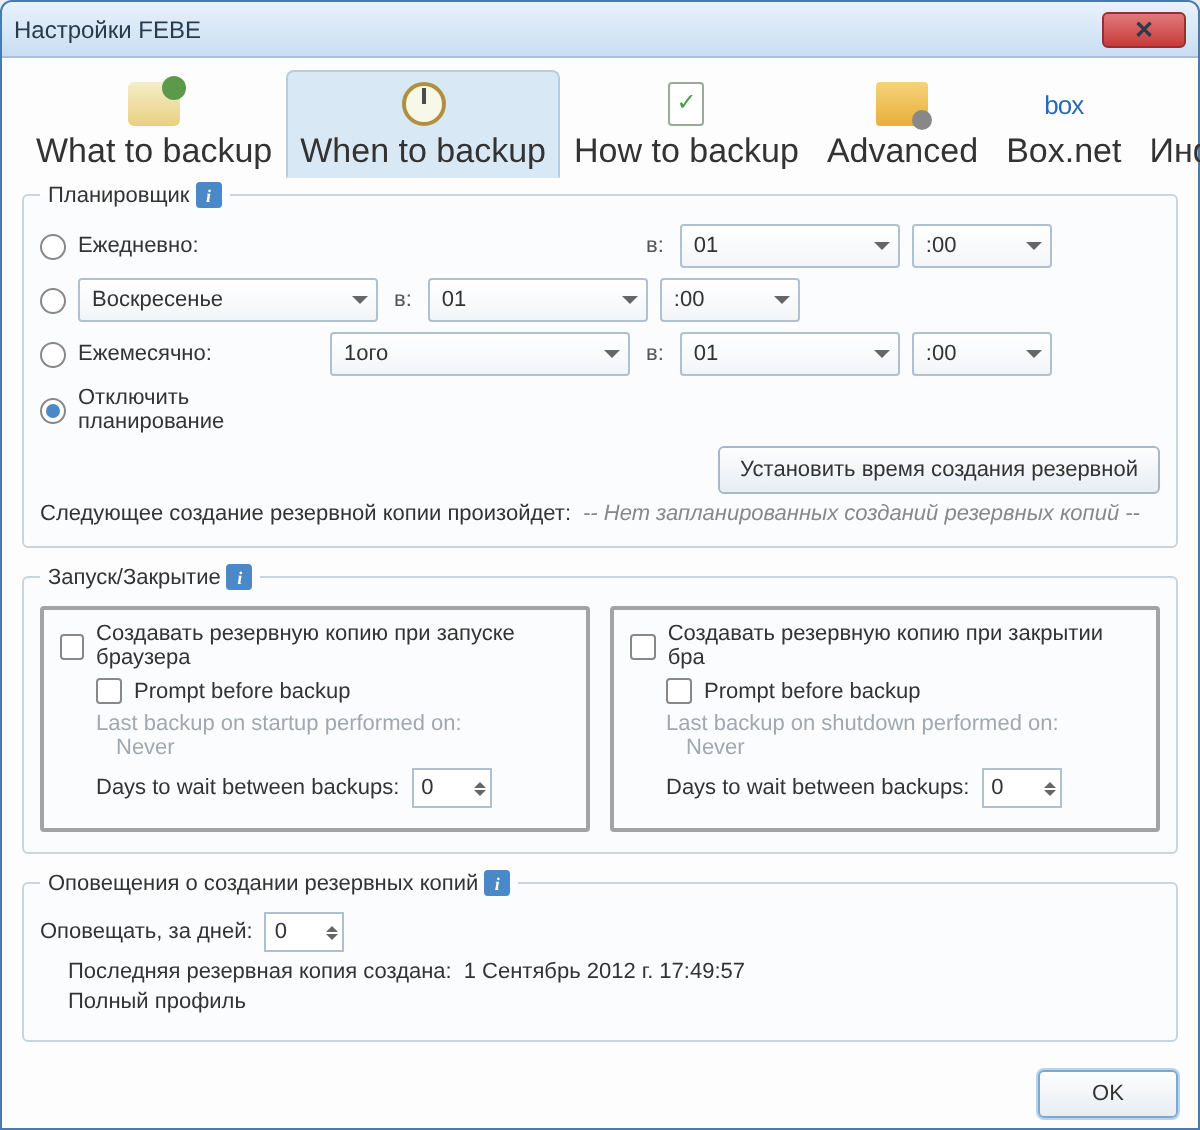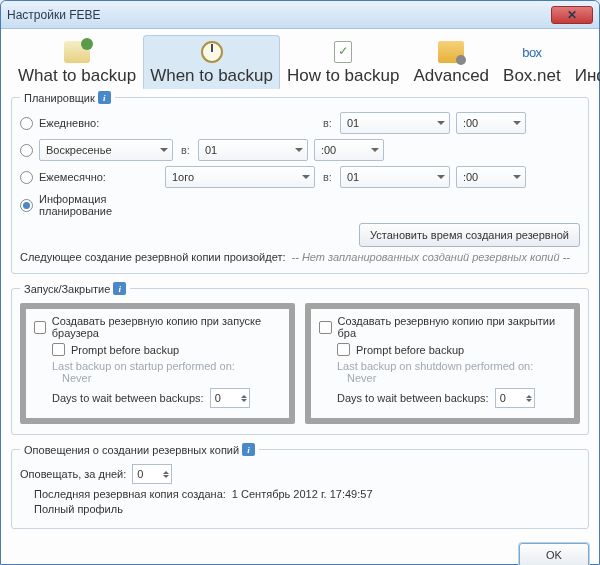--- a/index.html
+++ b/index.html
@@ -23,21 +23,21 @@
 .radio{width:13px;height:13px;border:1px solid #888;border-radius:50%;background:#fff;display:inline-flex;align-items:center;justify-content:center}
 .radio.checked::after{content:"";width:7px;height:7px;border-radius:50%;background:#4a88c7}
 .dropdown{height:22px;border:1px solid #b0c0d0;background:linear-gradient(#fff,#f2f5f8);display:flex;align-items:center;padding:0 4px 0 6px;color:#888;border-radius:2px;cursor:pointer}
 .dropdown .dd-arrow{margin-left:auto;width:0;height:0;border-left:4px solid transparent;border-right:4px solid transparent;border-top:4px solid #666}
 .time-sep{color:#555;padding:0 2px}
 .btn{height:24px;padding:0 10px;background:linear-gradient(#fdfdfd,#e8edf2);border:1px solid #a8b8c8;border-radius:3px;cursor:pointer;font-size:11px}
 .right{margin-left:auto}
 .next-row{display:flex;gap:6px;margin-top:4px;font-size:11px}
 .muted{color:#888;font-style:italic}
 .twocol{display:flex;gap:10px}
-.col{flex:1;border:6px solid #a3a3a3;border-radius:2px;padding:6px 8px}
+.col{flex:1;border:2px solid #a3a3a3;border-radius:2px;padding:6px 8px}
 .chk-row{display:flex;align-items:center;gap:6px;margin-bottom:4px}
 .chk{width:13px;height:13px;border:1px solid #888;background:#fff;border-radius:2px}
 .disabled{color:#a0a8b0}
 .spin{width:40px;height:20px;border:1px solid #b0c0d0;background:#fff;display:flex;align-items:center;padding:0 2px 0 4px}
 .spin .arrows{margin-left:auto;display:flex;flex-direction:column;gap:1px}
 .spin .arrows span{width:0;height:0;border-left:3px solid transparent;border-right:3px solid transparent}
 .spin .arrows .up{border-bottom:3px solid #666}
 .spin .arrows .dn{border-top:3px solid #666}
 .kv{display:flex;gap:6px;margin:3px 0 3px 14px;font-size:11px}
 .kv .k{min-width:180px}
@@ -126,21 +126,21 @@
             <span class="dd-arrow"></span>
           </div>
         <div class="dropdown" style="width:70px">
             <span>:00</span>
             <span class="dd-arrow"></span>
           </div>
       </div>
 
       <div class="sched-row">
         <span class="radio"></span>
-        <div class="dropdown" style="width:134px">
+        <div class="dropdown" style="width:150px">
             <span>Воскресенье</span>
             <span class="dd-arrow"></span>
           </div>
         <span class="time-sep">в:</span>
         <div class="dropdown" style="width:110px">
             <span>01</span>
             <span class="dd-arrow"></span>
           </div>
         <div class="dropdown" style="width:70px">
             <span>:00</span>
@@ -161,21 +161,21 @@
             <span class="dd-arrow"></span>
           </div>
         <div class="dropdown" style="width:70px">
             <span>:00</span>
             <span class="dd-arrow"></span>
           </div>
       </div>
 
       <div class="sched-row">
         <span class="radio checked"></span>
-        <label>Информация планирование</label>
+        <label>Отключить планирование</label>
       </div>
 
       <div style="display:flex;margin-top:6px">
           <button class="btn right">Установить время создания резервной</button>
         </div>
 
       <div class="next-row">
         <span>Следующее создание резервной копии произойдет:</span>
         <span class="muted">--  Нет запланированных созданий резервных копий  --</span>
       </div>

